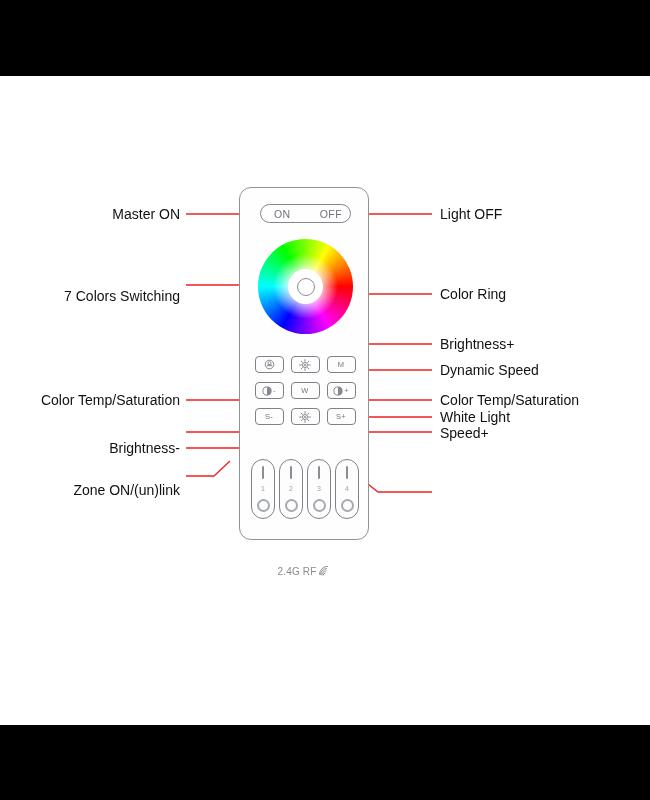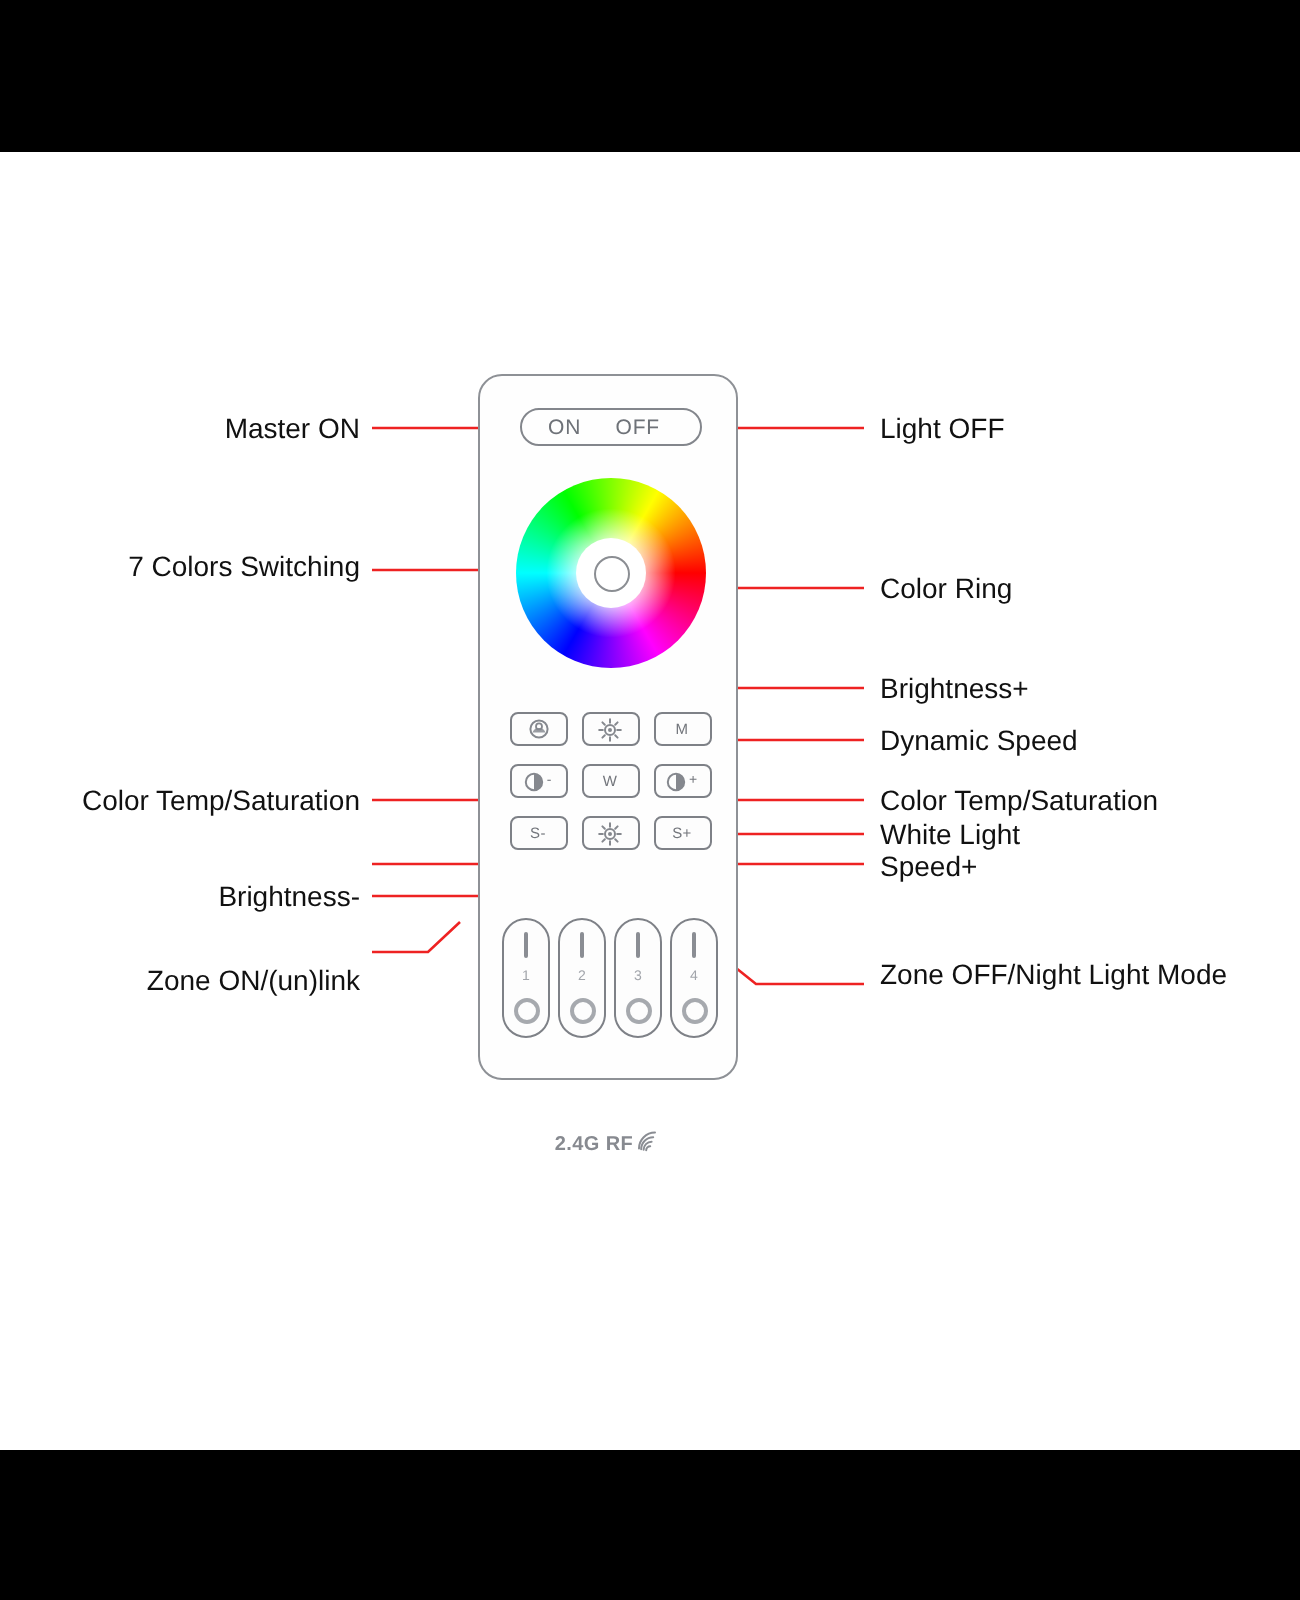--- a/index.html
+++ b/index.html
@@ -37,21 +37,21 @@
     width: 91px; height: 19px;
     border: 1.4px solid #83868c;
     border-radius: 10px;
     display: flex; align-items: center;
   }
   .onoff span {
     font-size: 10.5px; color: #6e7278; letter-spacing: .4px;
     position: absolute;
   }
   .onoff .lbl-on  { left: 13px; }
-  .onoff .lbl-off { right: 20px; margin-left: 32px; }
+  .onoff .lbl-off { right: 8px; margin-left: 32px; }
 
   
   .wheel-wrap { position: absolute; left: 18px; top: 51px; width: 95px; height: 95px; }
   .wheel {
     width: 95px; height: 95px; border-radius: 50%;
     background:
       radial-gradient(circle closest-side, rgba(255,255,255,1) 0%, rgba(255,255,255,1) 22%, rgba(255,255,255,0) 68%),
       conic-gradient(from 90deg,
         #ff0000 0deg, #ff00ff 60deg, #0000ff 120deg,
         #00ffff 180deg, #00ff00 240deg, #ffff00 300deg, #ff0000 360deg);
@@ -116,21 +116,21 @@
   .zone-num { margin-top: 6px; font-size: 7px; color: #a2a5ab; }
   .zone-o {
     position: absolute; bottom: 6px;
     width: 13px; height: 13px; border-radius: 50%;
     border: 2.6px solid #a6a9ae;
   }
 
   
   .brand {
     position: absolute; left: 0; right: 0; top: 377px;
-    text-align: center; color: #878a90; font-size: 10px; font-weight: bold;
+    text-align: center; color: #878a90; font-size: 10px; font-weight: normal;
     letter-spacing: .2px;
   }
   .brand .rfwave { display:inline-block; vertical-align: -1px; margin-left:1px; }
 
   
   .ann {
     position: absolute;
     font-size: 14px;
     color: #111;
     white-space: nowrap;
@@ -321,21 +321,21 @@
                 <path d="M5.1 10.1 A2 2 0 0 1 7.1 8.1"></path>
               </g>
             </svg></span>
       </div>
     </div>
 
     <div class="ann left" style="left:0; width:186px; top:131px; padding-right:6px;">
       <span>Master ON</span>
     </div>
 
-    <div class="ann left" style="left:0; width:186px; top:200px; padding-right:6px;padding-left:12px;">
+    <div class="ann left" style="left:0; width:186px; top:213px; padding-right:6px;padding-left:12px;">
       <span>7 Colors Switching</span>
     </div>
 
     <div class="ann left" style="left:0; width:186px; top:317px; padding-right:6px;">
       <span>Color Temp/Saturation</span>
     </div>
 
 
     <div class="ann left" style="left:0; width:186px; top:407px; padding-right:6px;">
       <span>Zone ON/(un)link</span>
@@ -366,18 +366,15 @@
     </div>
 
     <div class="ann right" style="left:440px; top:334px;">
       <span>White Light</span>
     </div>
 
     <div class="ann right" style="left:440px; top:350px;">
       <span>Speed+</span>
     </div>
 
-    <div class="ann right" style="left:440px; top:404px;">
-      <span>Zone OFF/Night Light Mode</span>
-    </div>
 
   </div>
 </div>
 
 </body></html>

